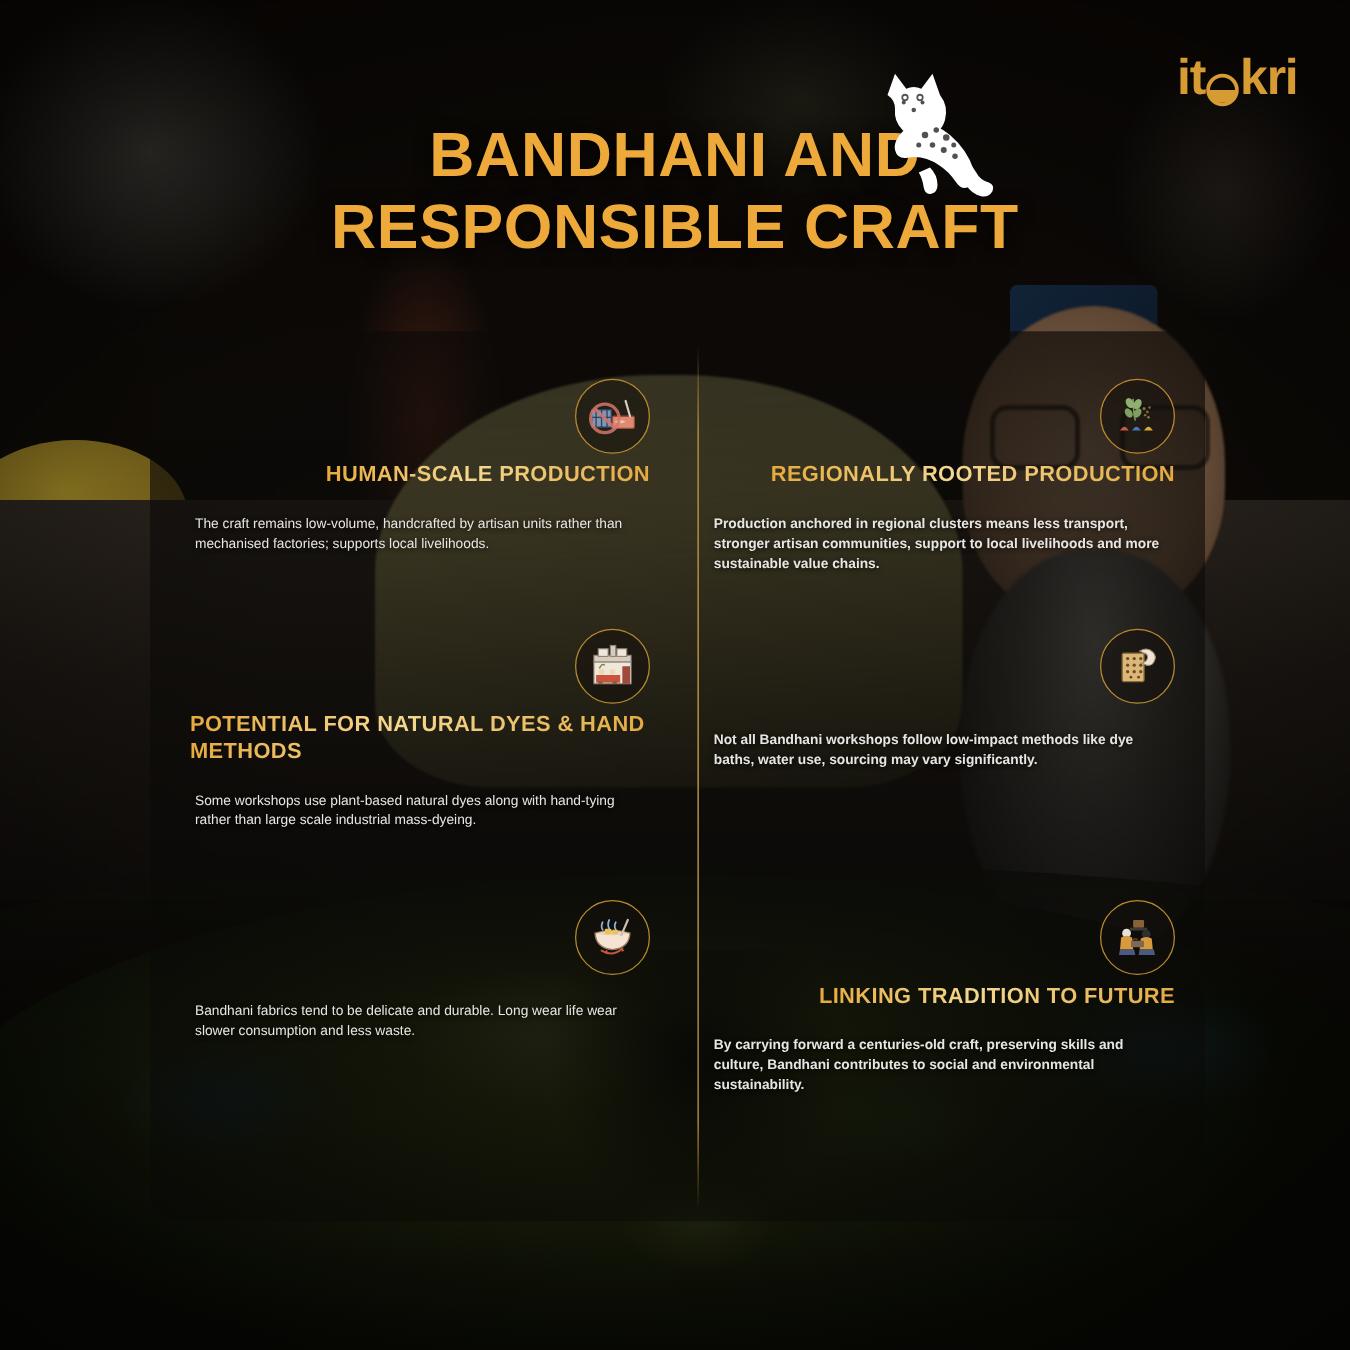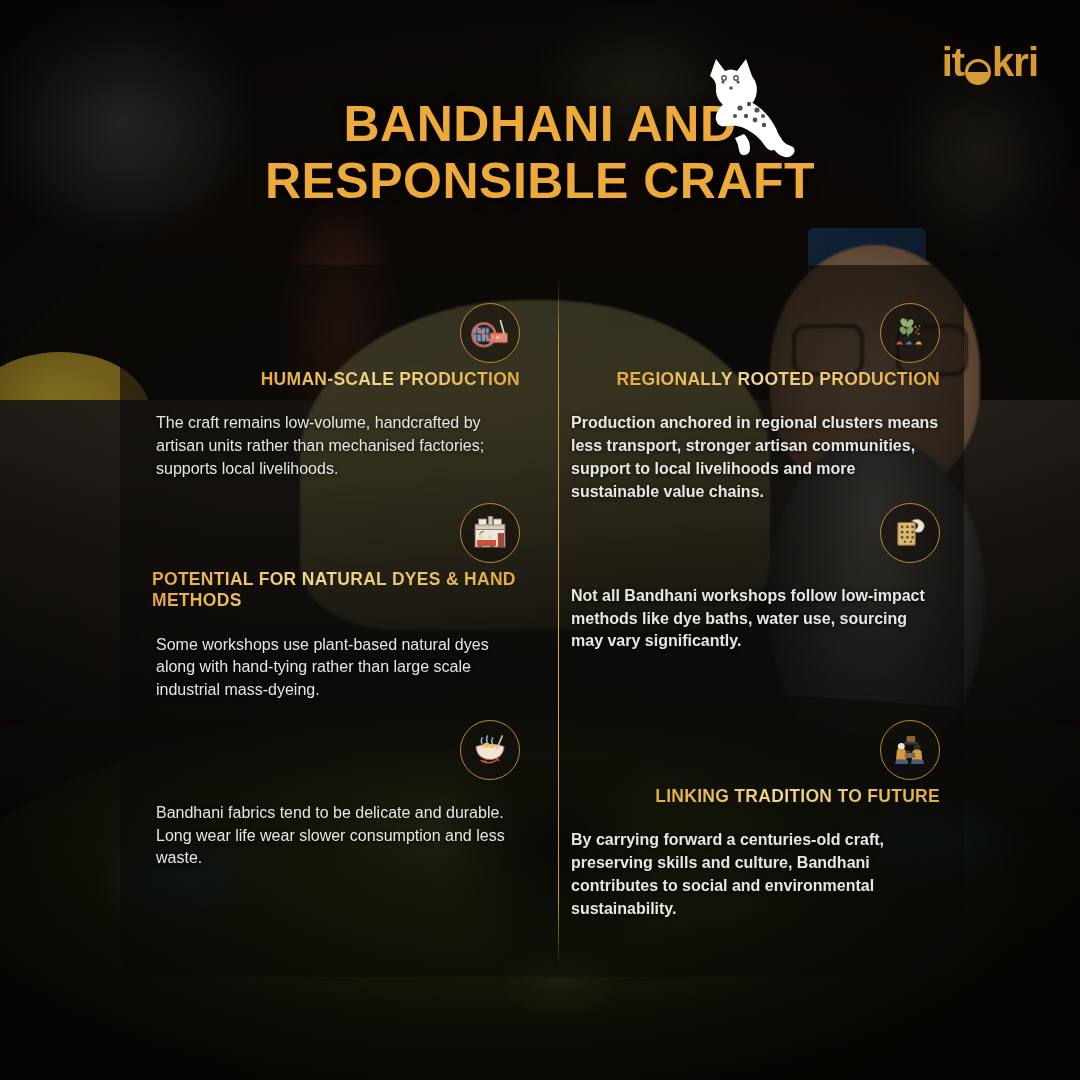--- a/index.html
+++ b/index.html
@@ -209,21 +209,21 @@
     color:#EFC066;
     background:linear-gradient(95deg,#E6A93C 0%,#F4D891 45%,#E3A93F 100%);
     -webkit-background-clip:text; background-clip:text;
     -webkit-text-fill-color:transparent;
     padding-top:6px;
     text-transform:uppercase;
   }
 
   .card-body {
     margin-top:22px;
-    font-size:16px; line-height:1.42;
+    font-size:11px; line-height:1.42;
     color:#E8E6E2;
     text-shadow:0 1px 4px rgba(0,0,0,.8);
   }
   .col-l .card-body { padding-left:4px; }
   .col-r .card-body { padding-left:6px;font-weight:bold; }
 
   .r3 .card-head { padding-top:46px; }
 </style>
 </head>
 <body>

